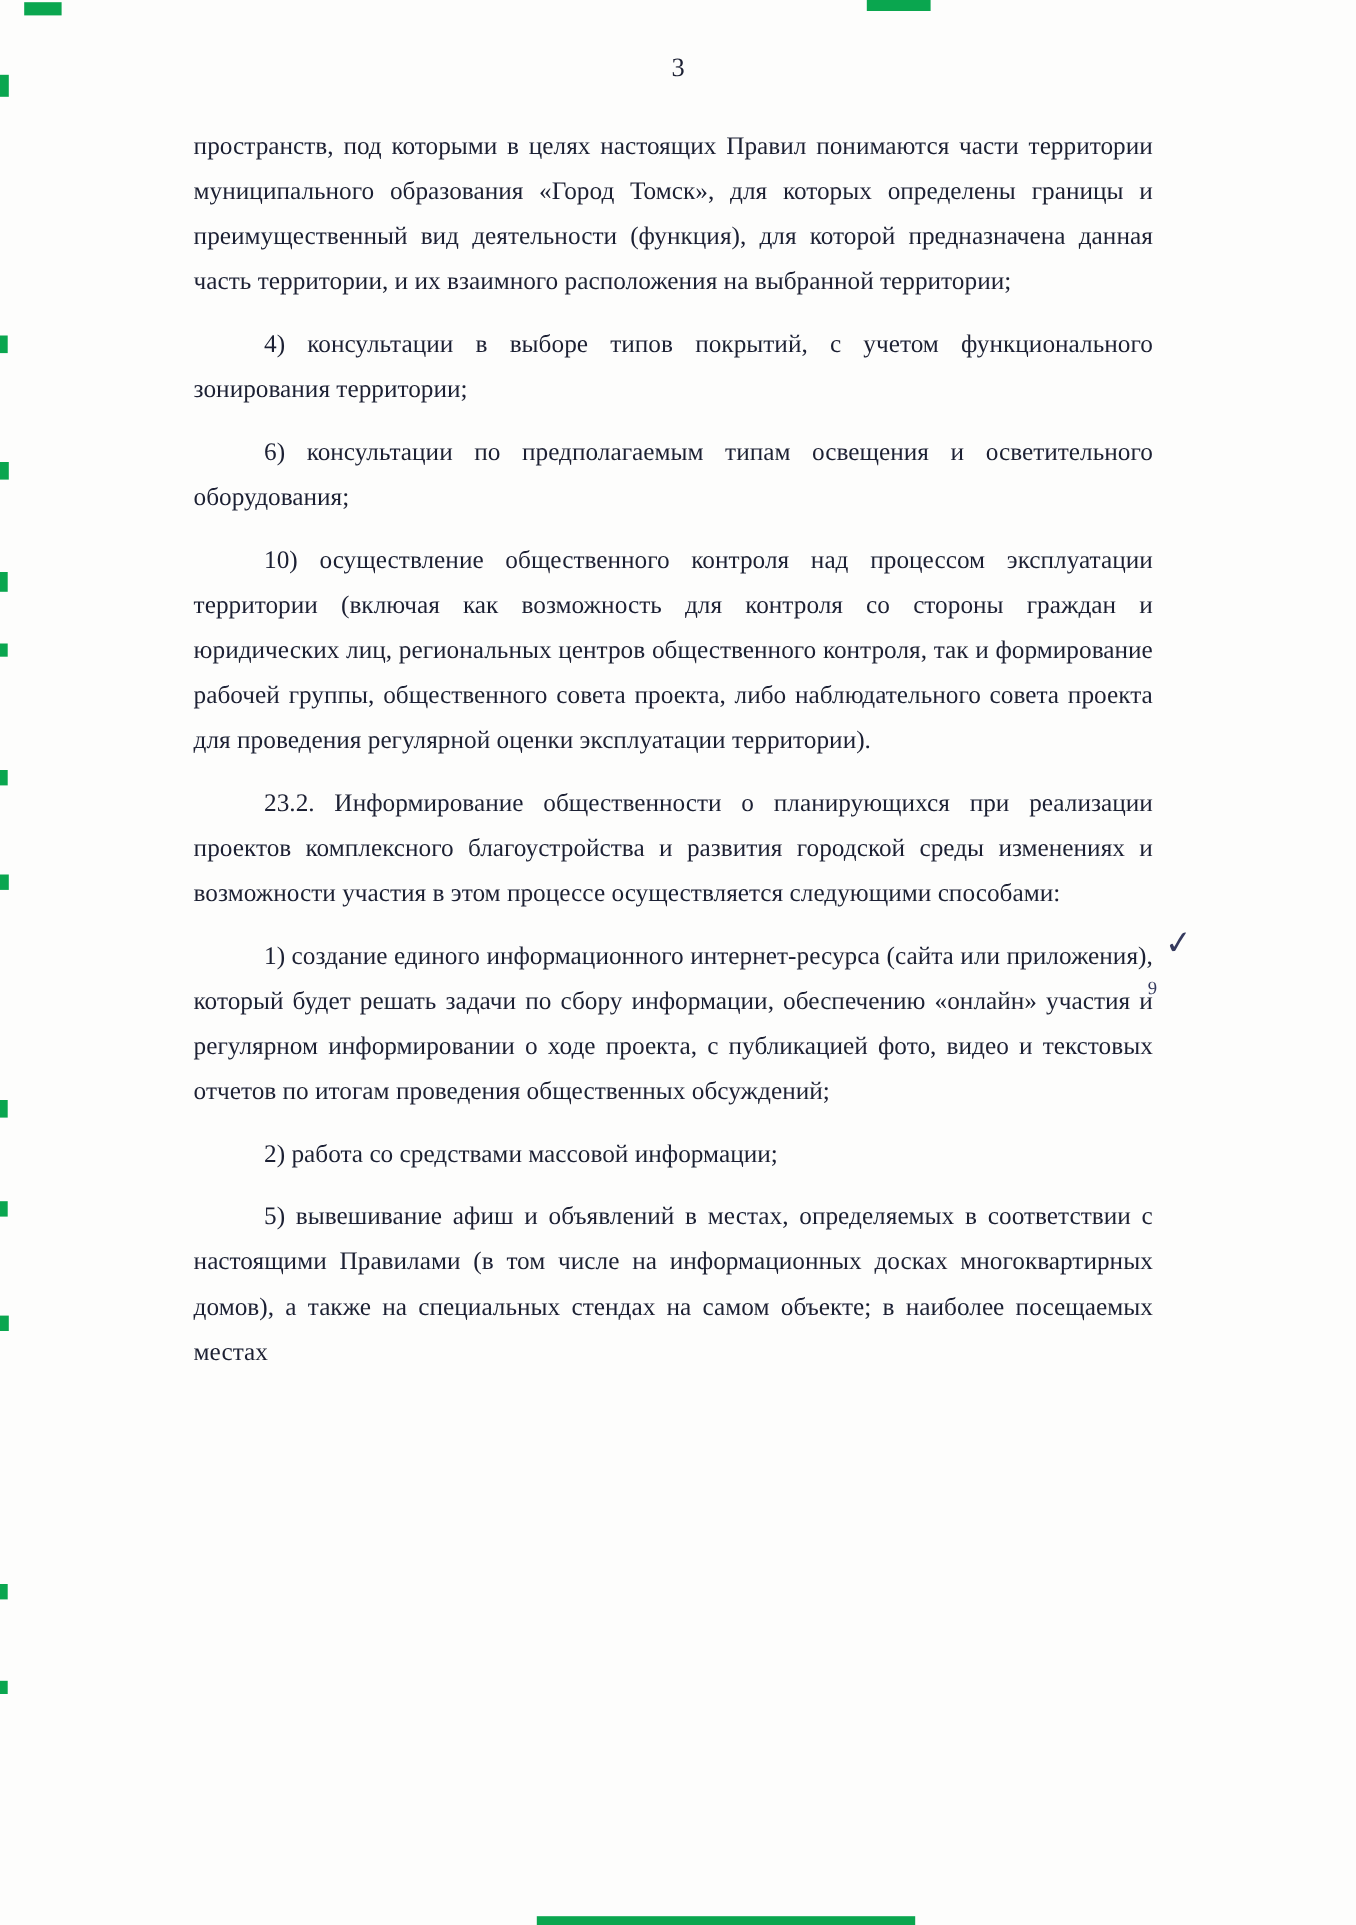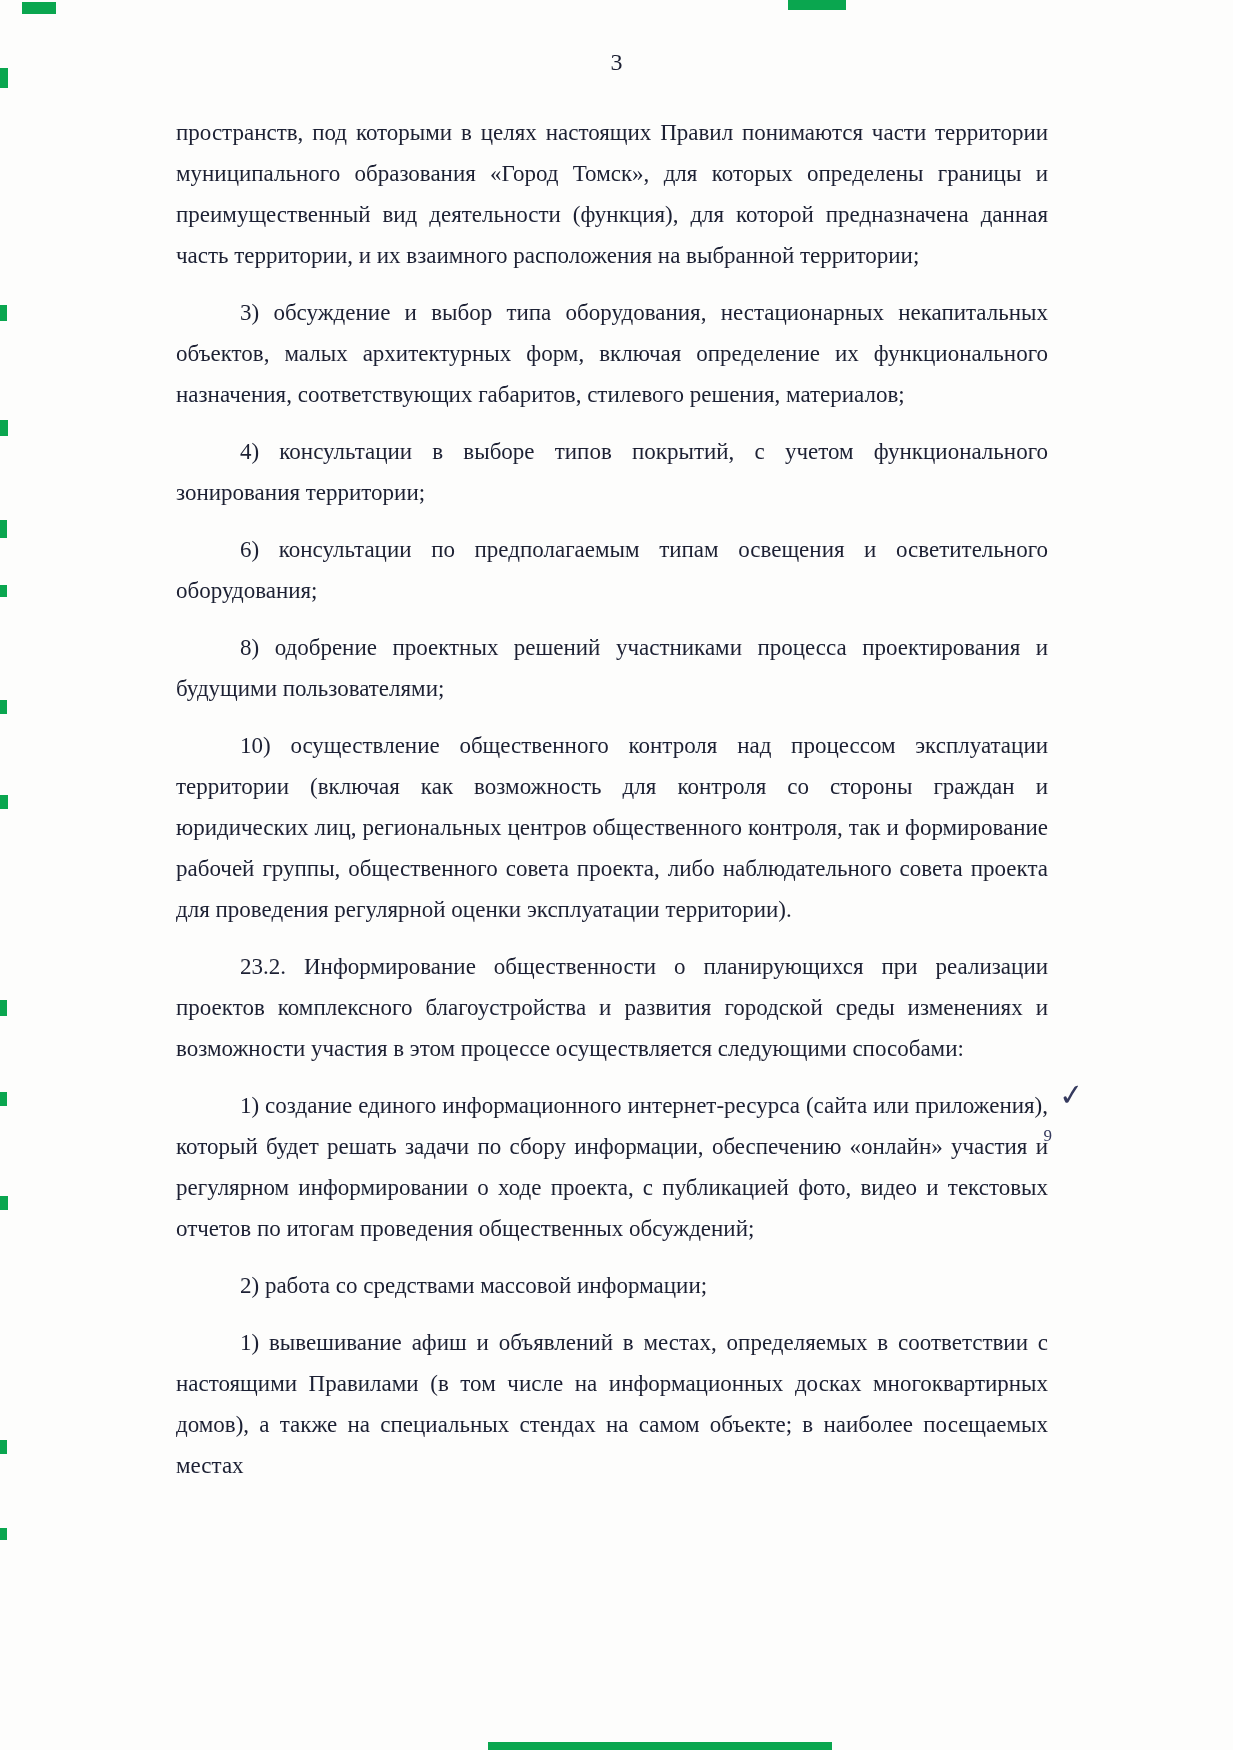--- a/index.html
+++ b/index.html
@@ -72,44 +72,42 @@
 <body>
 
 <div class="page">
 
   <div class="page-number">3</div>
 
   <div class="content">
 
     <p class="para">пространств, под которыми в целях настоящих Правил понимаются части территории муниципального образования «Город Томск», для которых определены границы и преимущественный вид деятельности (функция), для которой предназначена данная часть территории, и их взаимного расположения на выбранной территории;</p>
 
-    <p class="para indent">3) обсуждение и выбор типа оборудования, нестационарных некапитальных объектов, малых архитектурных форм, включая определение их функционального назначения, соответствующих габаритов, стилевого решения, материалов;</p>
 
     <p class="para indent">4) консультации в выборе типов покрытий, с учетом функционального зонирования территории;</p>
 
 
     <p class="para indent">6) консультации по предполагаемым типам освещения и осветительного оборудования;</p>
 
 
-    <p class="para indent">8) одобрение проектных решений участниками процесса проектирования и будущими пользователями;</p>
 
 
     <p class="para indent">10) осуществление общественного контроля над процессом эксплуатации территории (включая как возможность для контроля со стороны граждан и юридических лиц, региональных центров общественного контроля, так и формирование рабочей группы, общественного совета проекта, либо наблюдательного совета проекта для проведения регулярной оценки эксплуатации территории).</p>
 
     <p class="para indent">23.2. Информирование общественности о планирующихся при реализации проектов комплексного благоустройства и развития городской среды изменениях и возможности участия в этом процессе осуществляется следующими способами:</p>
 
     <p class="para indent annotated">
       <span class="para-text">1) создание единого информационного интернет-ресурса (сайта или приложения), который будет решать задачи по сбору информации, обеспечению «онлайн» участия и регулярном информировании о ходе проекта, с публикацией фото, видео и текстовых отчетов по итогам проведения общественных обсуждений;</span>
       <span class="check">✓</span>
       <span class="sub-mark">9</span>
     </p>
 
     <p class="para indent">2) работа со средствами массовой информации;</p>
 
-    <p class="para indent justify-last">1) вывешивание афиш и объявлений в местах, определяемых в соответствии с настоящими Правилами (в том числе на информационных досках многоквартирных домов), а также на специальных стендах на самом объекте; в наиболее посещаемых местах</p>
+    <p class="para indent justify-last">5) вывешивание афиш и объявлений в местах, определяемых в соответствии с настоящими Правилами (в том числе на информационных досках многоквартирных домов), а также на специальных стендах на самом объекте; в наиболее посещаемых местах</p>
 
   </div>
 
   <div>
       <div class="scan-mark" style="left: 22px; top: 2px; width: 34px; height: 12px; background: rgb(10, 166, 79);"></div>
       <div class="scan-mark" style="left: 788px; top: 0px; width: 58px; height: 10px; background: rgb(10, 166, 79);"></div>
       <div class="scan-mark" style="left: 0px; top: 68px; width: 8px; height: 20px; background: rgb(10, 166, 79);"></div>
       <div class="scan-mark" style="left: 0px; top: 305px; width: 7px; height: 16px; background: rgb(10, 166, 79);"></div>
       <div class="scan-mark" style="left: 0px; top: 420px; width: 8px; height: 16px; background: rgb(10, 166, 79);"></div>
       <div class="scan-mark" style="left: 0px; top: 520px; width: 7px; height: 18px; background: rgb(10, 166, 79);"></div>

